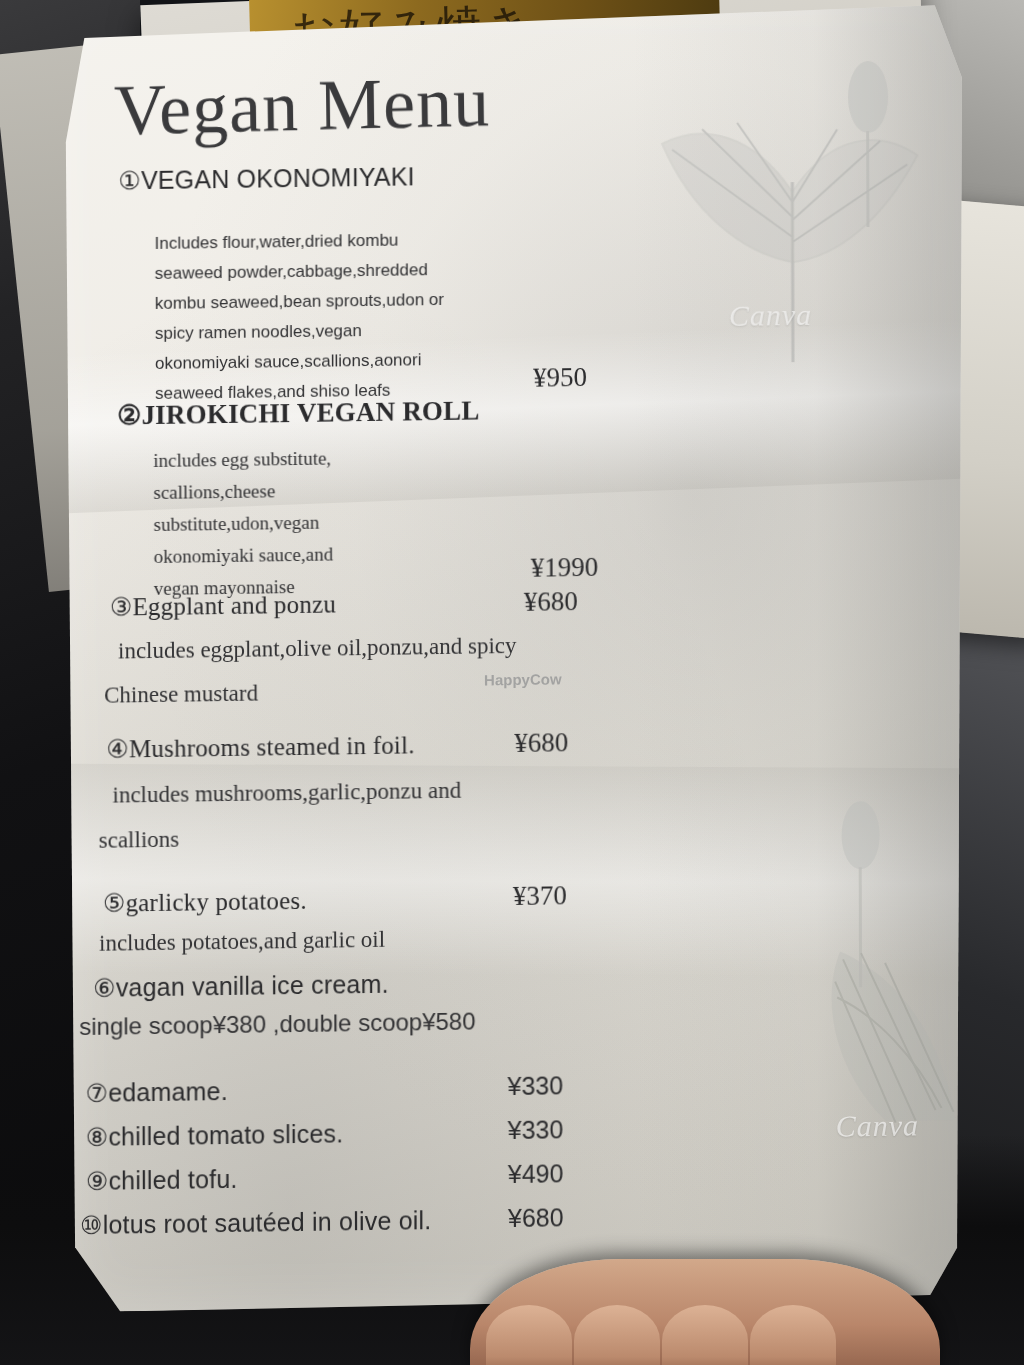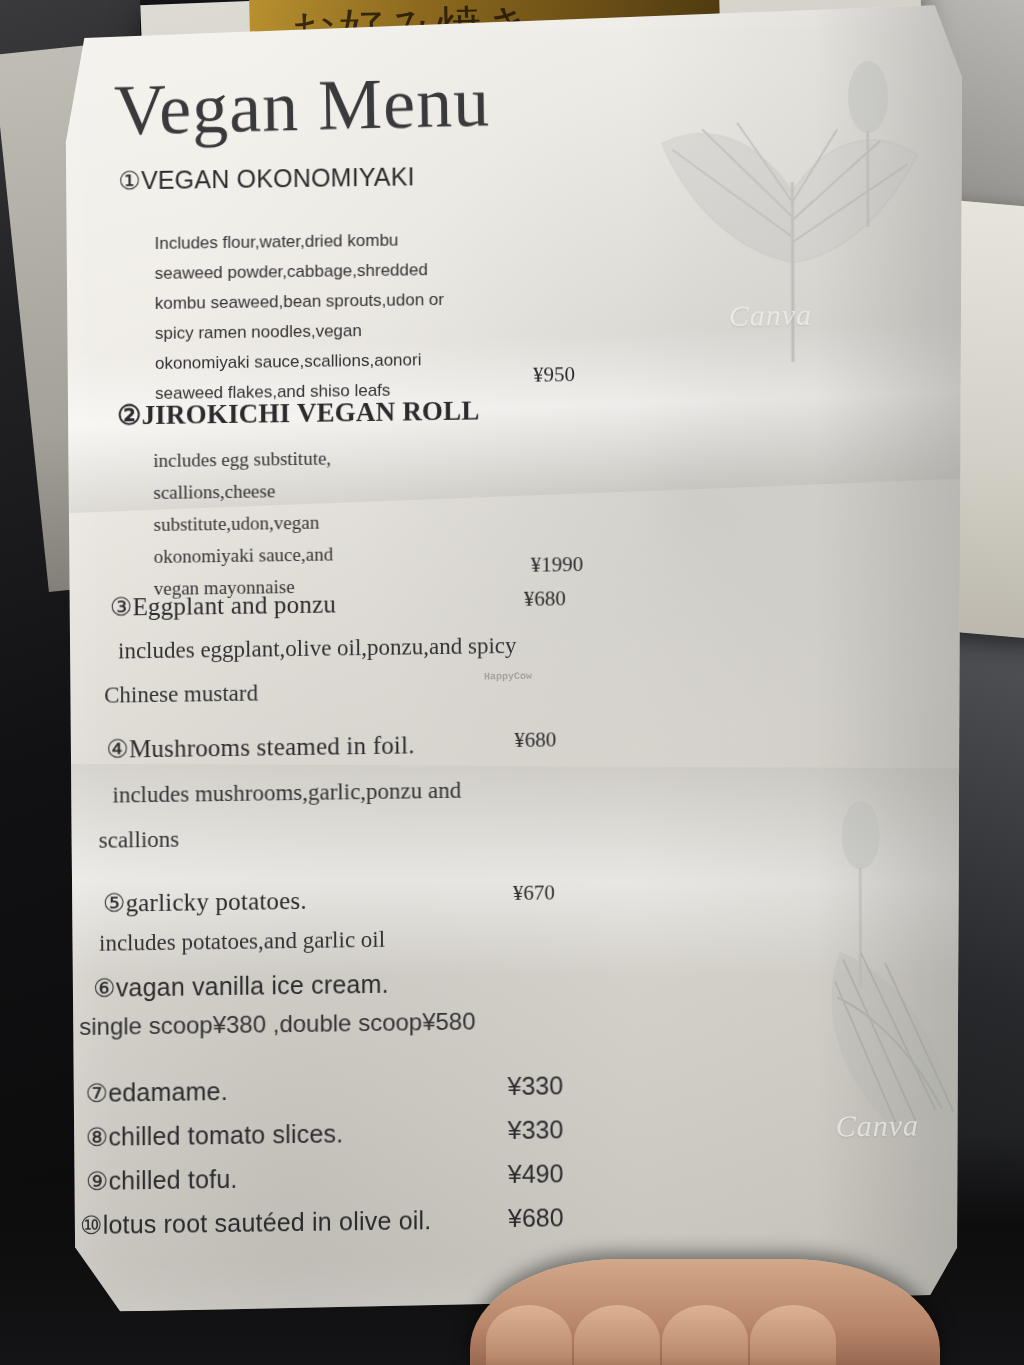--- a/index.html
+++ b/index.html
@@ -143,22 +143,22 @@
     font-family: "Liberation Serif", serif;
     font-style: italic;
     font-size: 30px;
     letter-spacing: 1px;
     pointer-events: none;
     text-shadow: 0 1px 2px rgba(0,0,0,.12);
   }
   .happycow-mark {
     position: absolute;
     left: 420px; top: 665px;
-    font-family: Liberation Mono, monospace;
-    font-size: 10px;
+    font-family: Liberation Sans, sans-serif;
+    font-size: 15px;
     font-weight: bold;
     color: rgba(120,122,126,0.55);
     pointer-events: none;
   }
 
   
   .menu-content {
     position: absolute;
     left: 0; top: 0;
     width: 900px; height: 1300px;
@@ -184,21 +184,21 @@
   .head-bold { font-weight: 700; }
   .desc {
     position: absolute;
     font-size: 18px;
     line-height: 29px;
     color: #333335;
     font-family: "Liberation Serif", serif;
   }
   .price {
     position: absolute;
-    font-size: 21px;
+    font-size: 27px;
     color: #2c2c2e;
     font-family: "Liberation Serif", serif;
     white-space: nowrap;
   }
   .sans {
     font-family: "Liberation Sans", sans-serif;
   }
   .row-line { white-space: nowrap; }
 
   
@@ -325,21 +325,21 @@
       </div>
       <div class="price" style="left:450px; top:722px;">¥680</div>
       <div class="desc" style="left:48px; top:761px; font-size:23px; line-height:45px;">
         <div class="row-line">includes mushrooms,garlic,ponzu and</div>
         <div class="row-line" style="margin-left:-14px;">scallions</div>
       </div>
 
       <div class="item-head" style="left:38px; top:877px; font-size:25px;">
         <span>⑤</span><span>garlicky potatoes.</span>
       </div>
-      <div class="price" style="left:448px; top:875px;">¥670</div>
+      <div class="price" style="left:448px; top:875px;">¥370</div>
       <div class="desc" style="left:34px; top:917px; font-size:23px;">
         <div class="row-line">includes potatoes,and garlic oil</div>
       </div>
 
       <div class="item-head sans" style="left:28px; top:962px; font-size:25px;">
         <span>⑥</span><span>vagan vanilla ice cream.</span>
       </div>
       <div class="desc sans" style="left:14px; top:1000px; font-size:24px;">
         <div class="row-line">single scoop¥380 ,double scoop¥580</div>
       </div>

